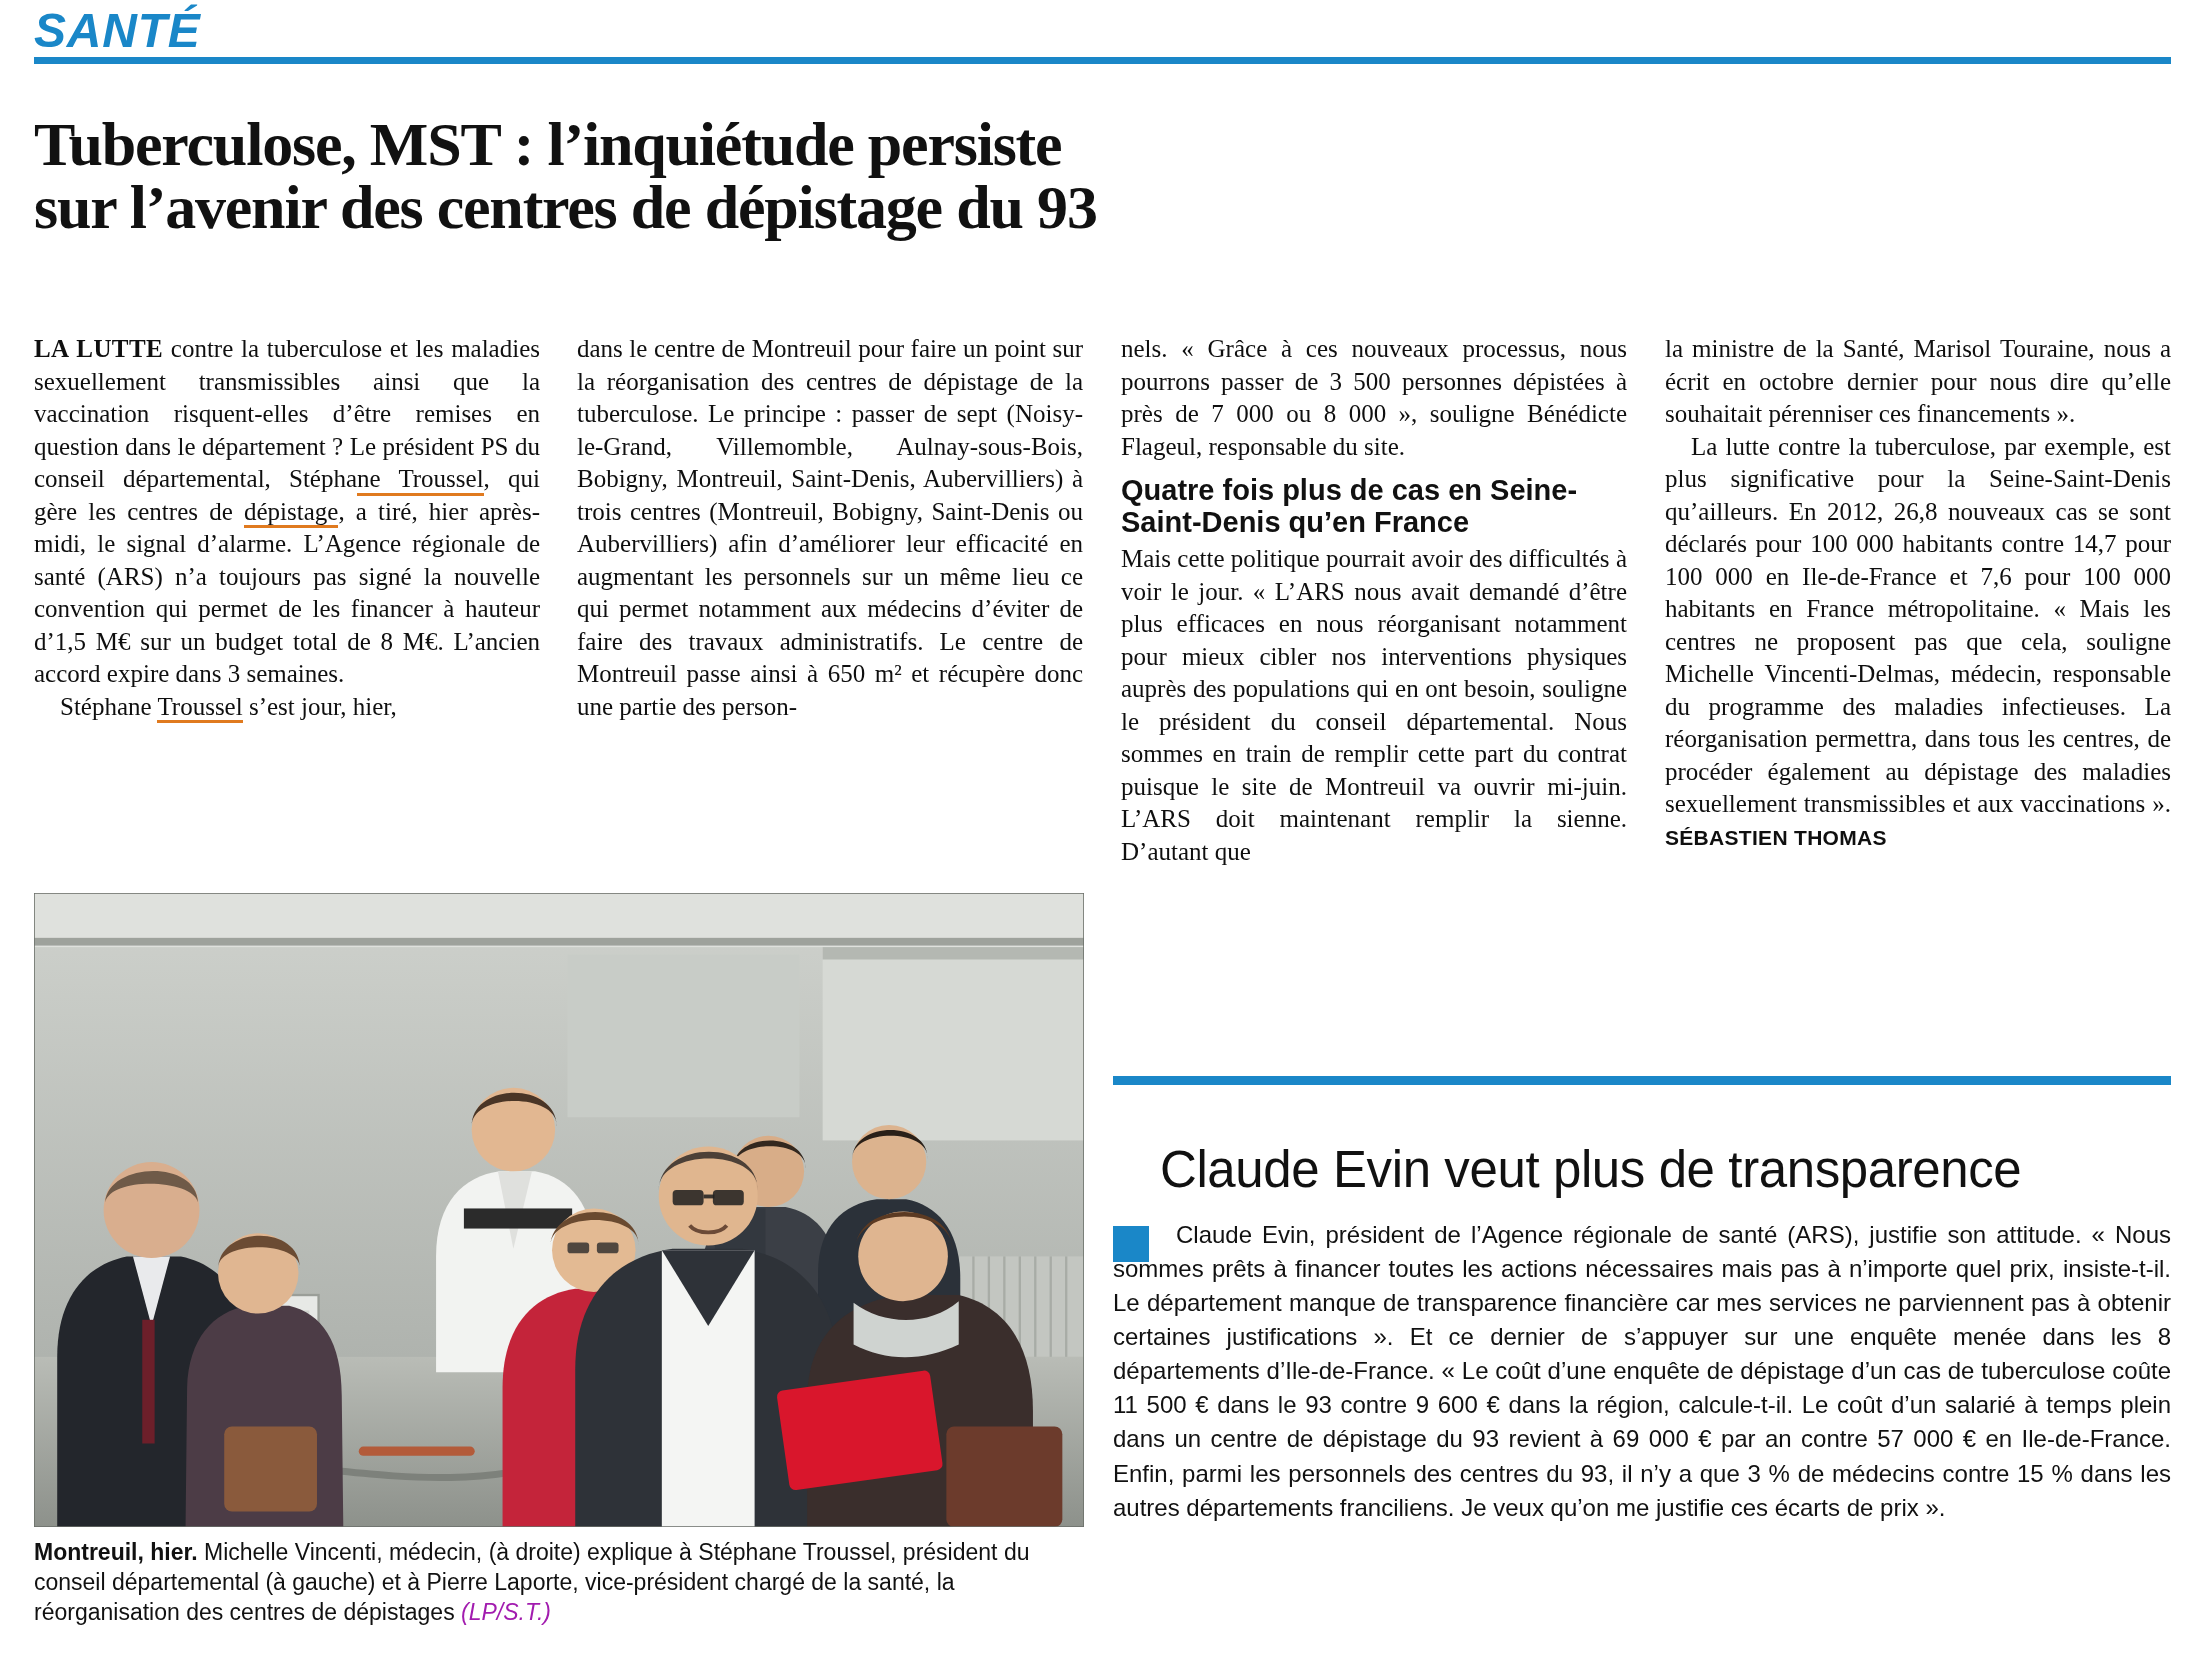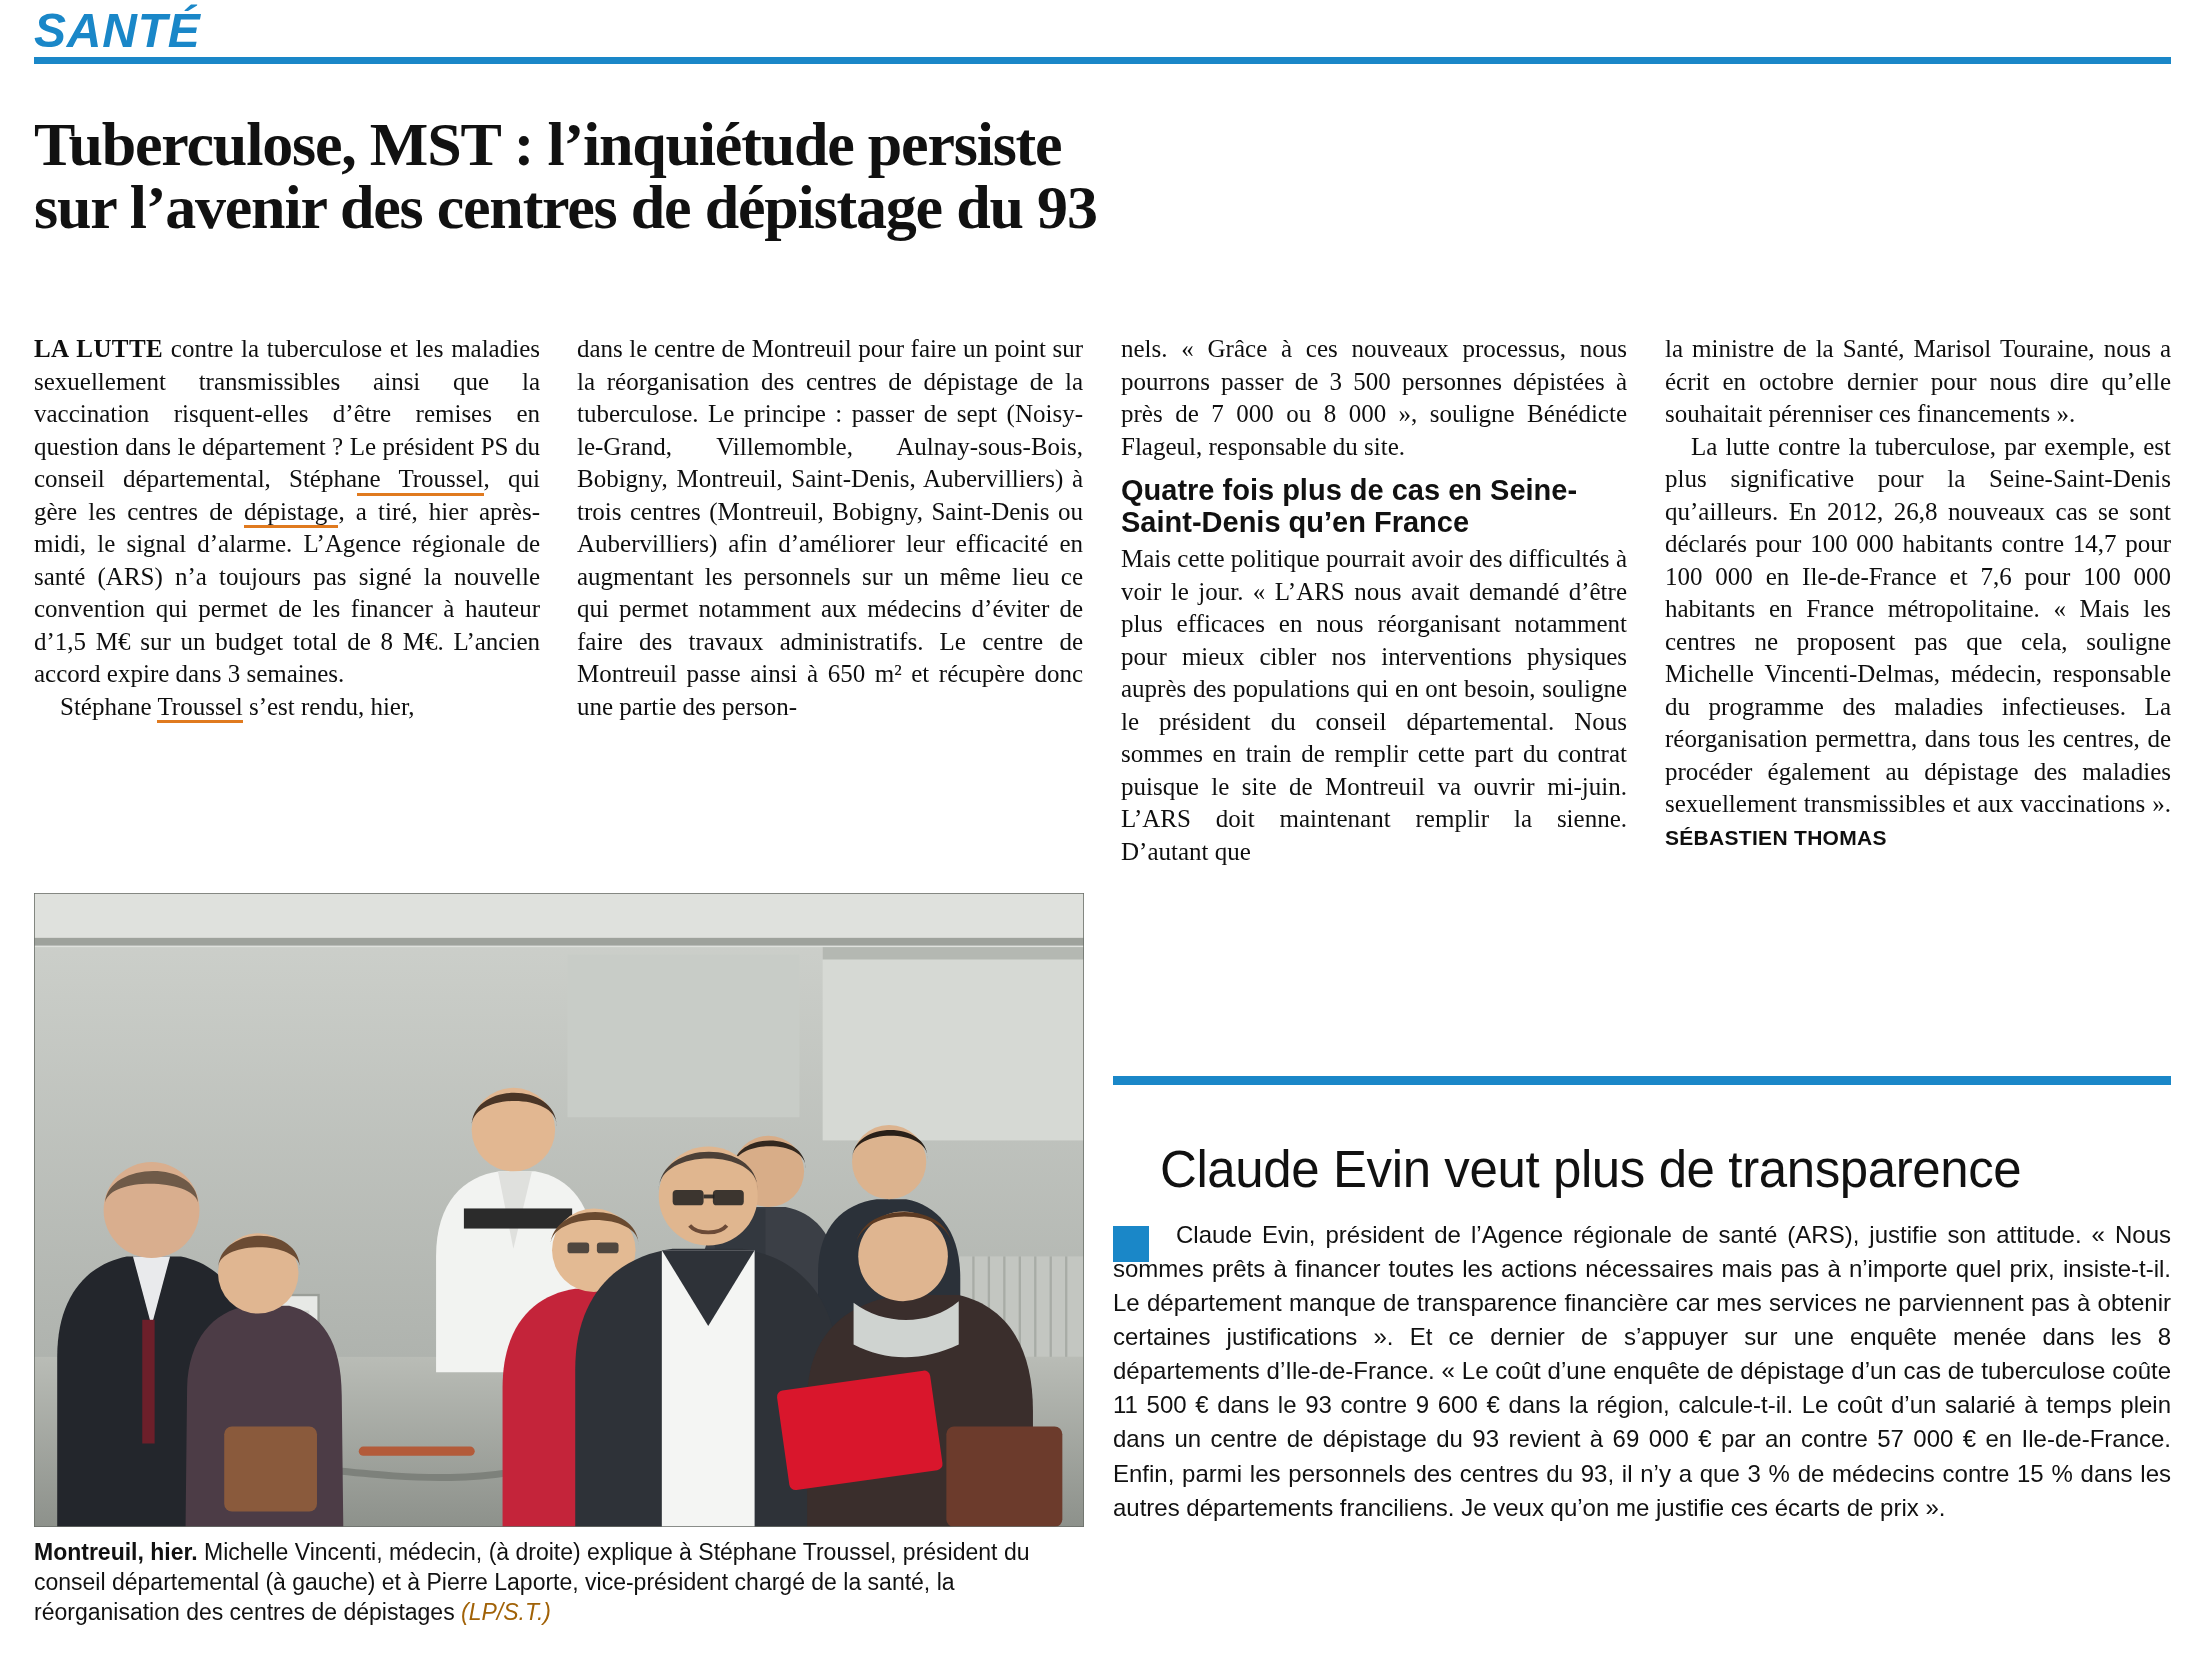--- a/index.html
+++ b/index.html
@@ -131,21 +131,21 @@
     position: absolute;
     left: 34px;
     top: 1538px;
     width: 1050px;
     font-family: "Liberation Sans", sans-serif;
     font-size: 23px;
     line-height: 1.30;
     color: #111;
   }
   .caption b { font-weight: bold; }
-  .caption .credit { font-style: italic; color: #a16207; }
+  .caption .credit { font-style: italic; color: #a21caf; }
 
   
   .sec-rule {
     position: absolute;
     left: 1113px;
     right: 34px;
     top: 1076px;
     height: 8.5px;
     background: #1a87c8;
   }
@@ -198,21 +198,21 @@
 
   <h1 class="headline">
     <span>Tuberculose, MST : l’inquiétude persiste</span>
     <span class="l2">sur l’avenir des centres de dépistage du 93</span>
   </h1>
 
   <div class="cols">
 
     <div class="col col1">
       <p class="first"><span class="lede">LA LUTTE</span><span> contre la tuberculose et les maladies sexuellement transmissibles ainsi que la vaccination risquent-elles d’être remises en question dans le département ? Le président PS du conseil départemental, Stépha</span><span class="uline">ne Troussel</span><span>, qui gère les centres de </span><span class="uline">dépistage</span><span>, a tiré, hier après-midi, le signal d’alarme. L’Agence régionale de santé (ARS) n’a toujours pas signé la nouvelle convention qui permet de les financer à hauteur d’1,5 M€ sur un budget total de 8 M€. L’ancien accord expire dans 3 semaines.</span></p>
-      <p><span>Stéphane </span><span class="uline">Troussel</span><span> s’est rendu, hier,</span></p>
+      <p><span>Stéphane </span><span class="uline">Troussel</span><span> s’est jour, hier,</span></p>
     </div>
 
     <div class="col col2">
       <p class="first">dans le centre de Montreuil pour faire un point sur la réorganisation des centres de dépistage de la tuberculose. Le principe : passer de sept (Noisy-le-Grand, Villemomble, Aulnay-sous-Bois, Bobigny, Montreuil, Saint-Denis, Aubervilliers) à trois centres (Montreuil, Bobigny, Saint-Denis ou Aubervilliers) afin d’améliorer leur efficacité en augmentant les personnels sur un même lieu ce qui permet notamment aux médecins d’éviter de faire des travaux administratifs. Le centre de Montreuil passe ainsi à 650 m² et récupère donc une partie des person-</p>
     </div>
 
     <div class="col col3">
       <p class="first">nels. « Grâce à ces nouveaux processus, nous pourrons passer de 3 500 personnes dépistées à près de 7 000 ou 8 000 », souligne Bénédicte Flageul, responsable du site.</p>
       <h2 class="subhead">Quatre fois plus de cas en Seine-Saint-Denis qu’en France</h2>
       <p class="first">Mais cette politique pourrait avoir des difficultés à voir le jour. « L’ARS nous avait demandé d’être plus efficaces en nous réorganisant notamment pour mieux cibler nos interventions physiques auprès des populations qui en ont besoin, souligne le président du conseil départemental. Nous sommes en train de remplir cette part du contrat puisque le site de Montreuil va ouvrir mi-juin. L’ARS doit maintenant remplir la sienne. D’autant que</p>

